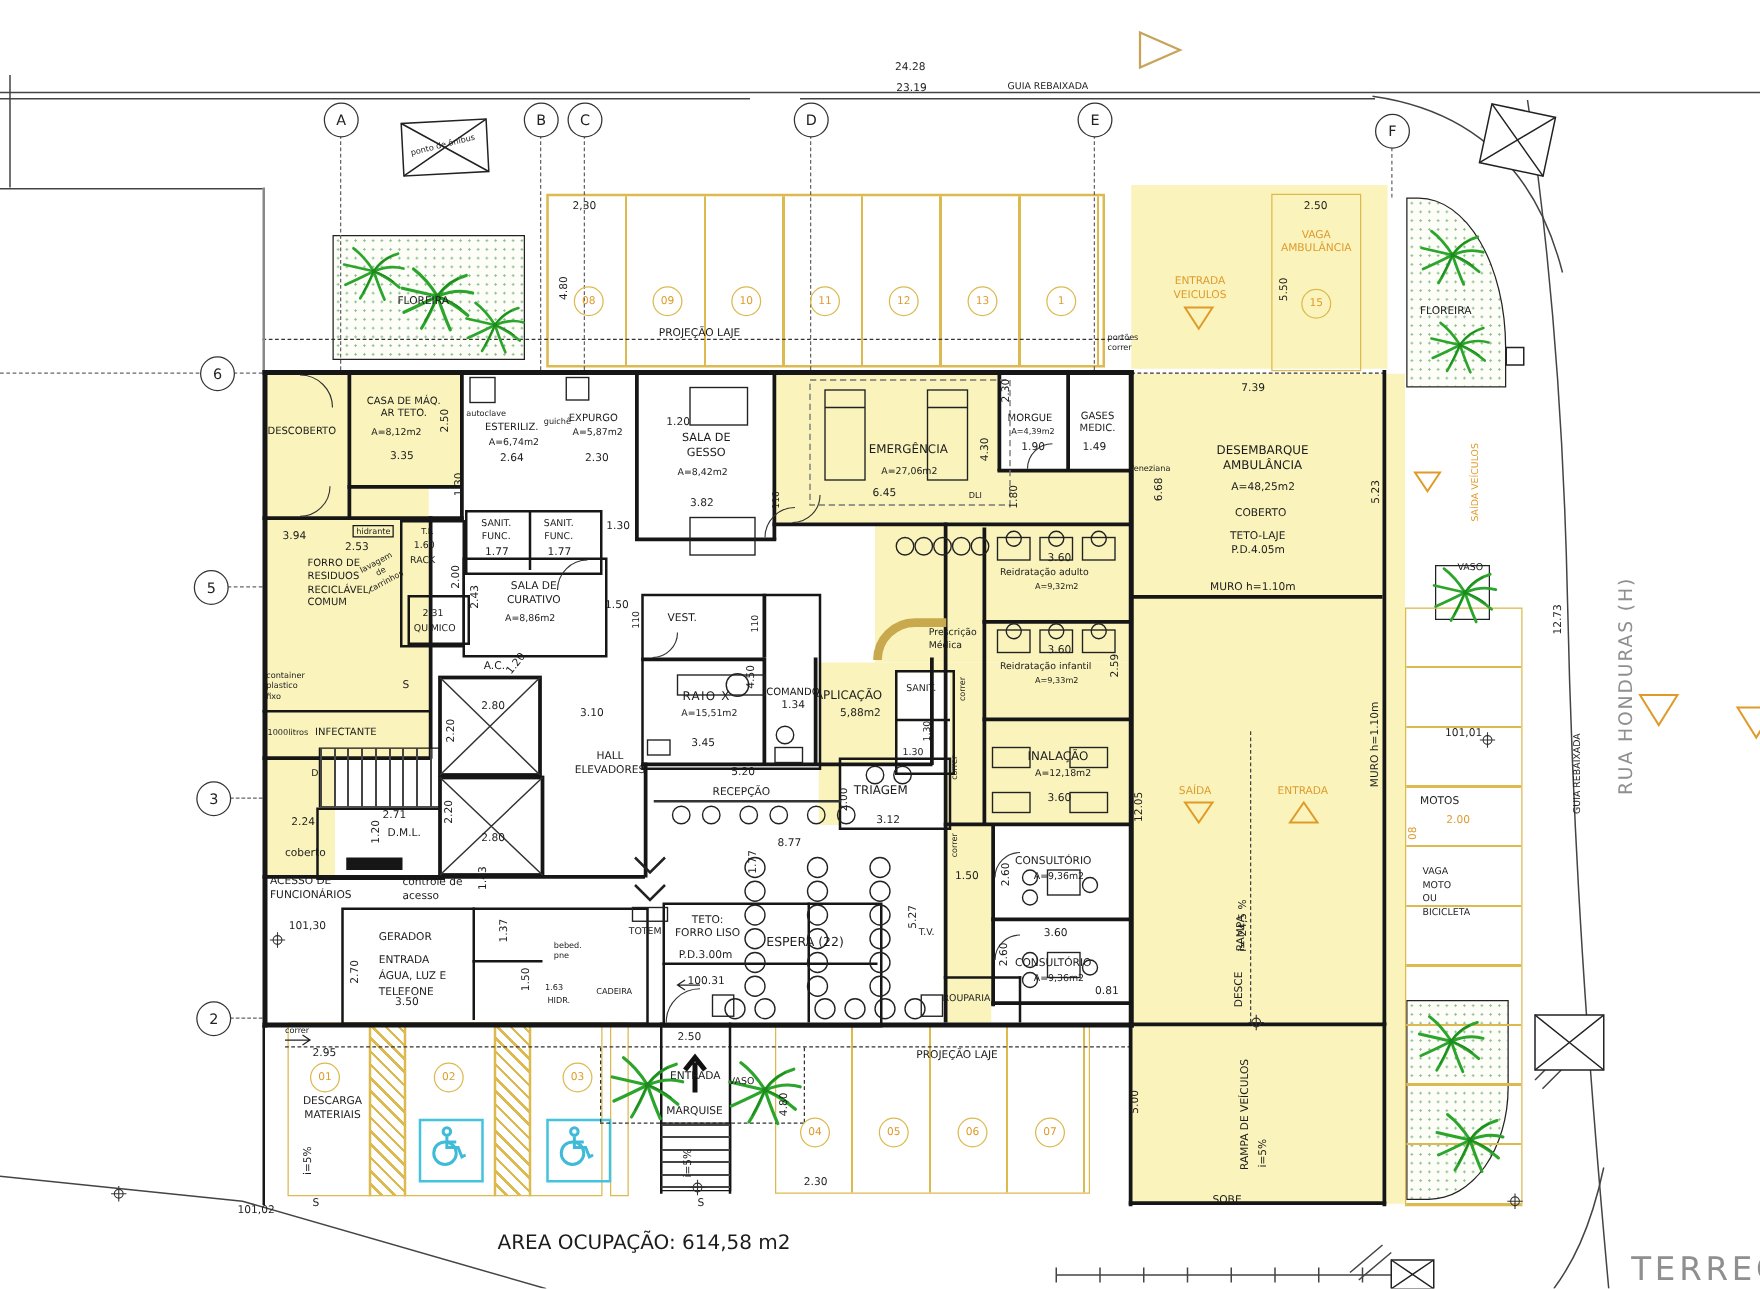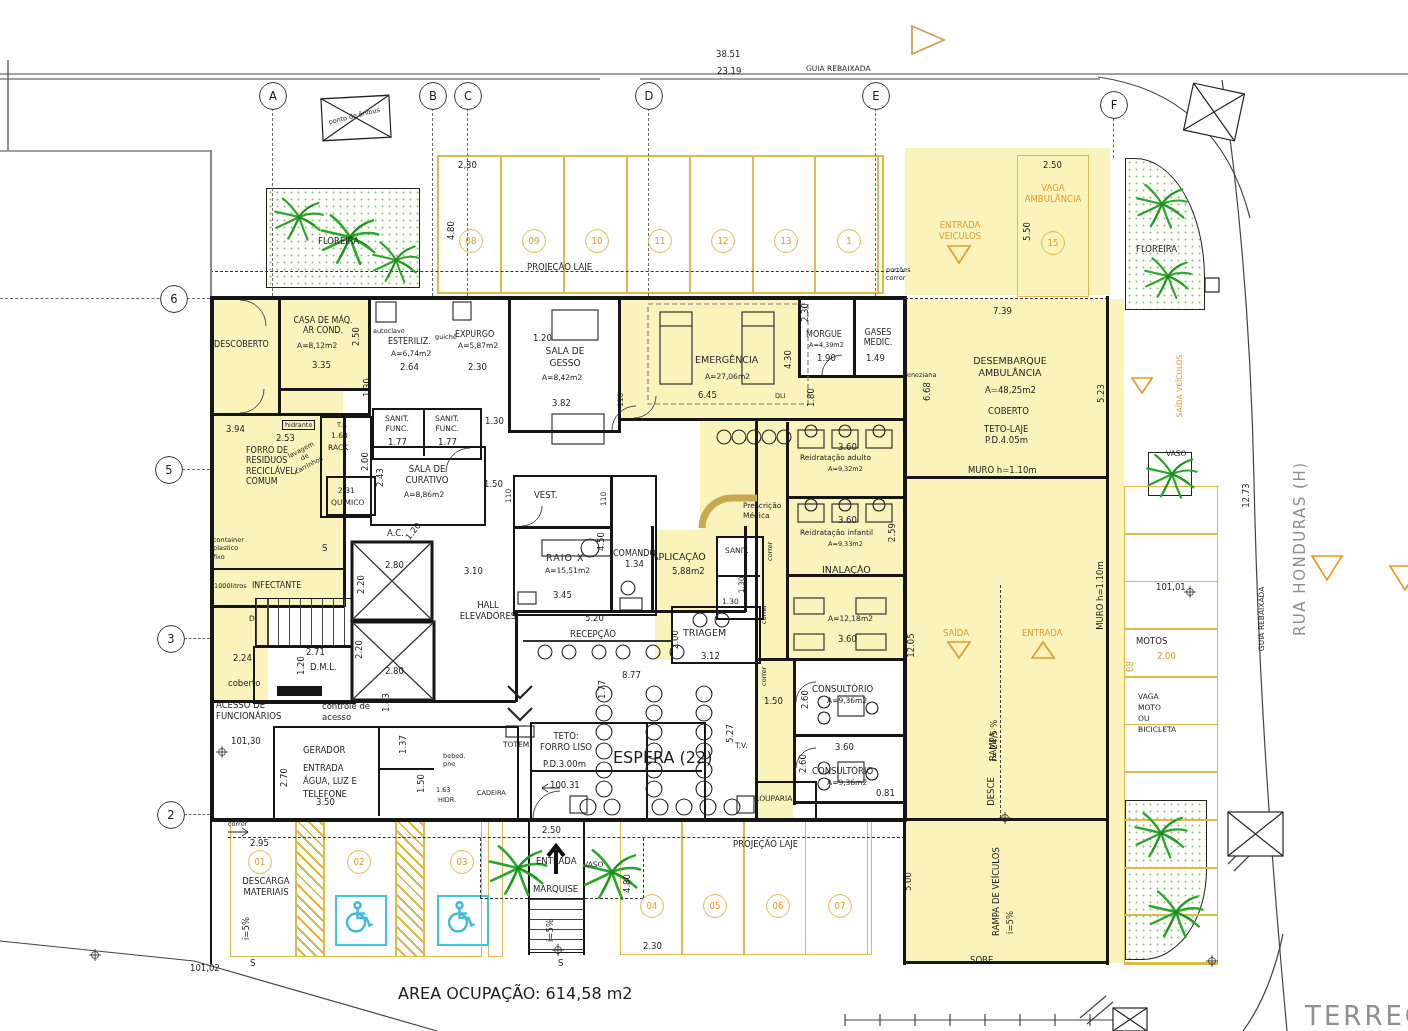--- a/index.html
+++ b/index.html
@@ -1,20 +1,20 @@
 <!DOCTYPE html>
 <html><head>
 <meta charset="utf-8">
 <style>
   html,body{margin:0;padding:0}
   #canvas{position:relative;width:1408px;height:1031px;background:#fff;overflow:hidden;
           font-family:"DejaVu Sans",sans-serif;color:#1c1c1c}
   .lbl{position:absolute;font-size:8.5px;line-height:1.3;color:#1c1c1c;white-space:pre-line}
   .ctr{text-align:center}
-  .t6{font-size:6.5px}.t7{font-size:7.5px}.t9{font-size:9.5px}.t10{font-size:16px}
+  .t6{font-size:6.5px}.t7{font-size:7.5px}.t9{font-size:9.5px}.t10{font-size:10px}
   .or{color:#DE9B2D}
   .gry{color:#8f8f8f}
   .v{transform:rotate(-90deg);transform-origin:center;text-align:center;white-space:nowrap}
   .w{position:absolute;background:#161616}
   .gl{position:absolute;background:#888}
   .yz{position:absolute;background:#FAF4BC}
   .wz{position:absolute;background:#fff}
   .rm{position:absolute;border:2px solid #161616}
   .ob{position:absolute;border:1.5px solid #DCBA50}
   .dash-h{position:absolute;border-top:1.4px dashed #666}
@@ -433,21 +433,21 @@
   <div class="sc" style="left:703px;top:894px">
       <span>05</span>
     </div>
   <div class="sc" style="left:766px;top:894px">
       <span>06</span>
     </div>
   <div class="sc" style="left:828px;top:894px">
       <span>07</span>
     </div>
 
-  <div class="lbl" style="left:716px;top:49px">38.51</div>
+  <div class="lbl" style="left:716px;top:49px">24.28</div>
   <div class="lbl" style="left:717px;top:66px">23.19</div>
   <div class="lbl t7" style="left:806px;top:64px">GUIA REBAIXADA</div>
   <div class="lbl t6" style="left:328px;top:112px;transform:rotate(-14deg)">ponto de ônibus</div>
   <div class="lbl gry v" style="left:1176px;top:539px;width:250px;font-size:15px;letter-spacing:1.5px">RUA HONDURAS (H)</div>
   <div class="lbl t7 v" style="left:1212px;top:614px;width:100px">GUIA REBAIXADA</div>
   <div class="lbl v" style="left:1225px;top:490px;width:44px">12.73</div>
   <div class="lbl gry" style="left:1305px;top:1000px;font-size:26px;letter-spacing:3px">TERREO</div>
   <div class="lbl" style="left:398px;top:984px;font-size:16px">AREA  OCUPAÇÃO:  614,58  m2</div>
 
   <div class="lbl" style="left:458px;top:160px">2,30</div>
@@ -503,21 +503,21 @@
   <div class="lbl v" style="left:969px;top:786px;width:46px">DESCE</div>
   <div class="lbl v" style="left:890px;top:640px;width:44px">12.05</div>
   <div class="lbl v" style="left:889px;top:876px;width:40px">5.00</div>
   <div class="lbl v" style="left:932px;top:886px;width:130px">RAMPA DE VEÍCULOS</div>
   <div class="lbl v" style="left:994px;top:917px;width:34px">i=5%</div>
   <div class="lbl" style="left:970px;top:955px">SOBE</div>
 
   <div class="lbl" style="left:214px;top:340px;font-size:8px">DESCOBERTO</div>
   <div class="lbl" style="left:226px;top:424px">3.94</div>
   <div class="lbl ctr" style="left:285px;top:316px;width:76px;font-size:8px">CASA DE MÁQ.
-AR COND.</div>
+AR TETO.</div>
   <div class="lbl t7" style="left:297px;top:341px">A=8,12m2</div>
   <div class="lbl" style="left:312px;top:360px">3.35</div>
   <div class="lbl v" style="left:337px;top:331px;width:40px">2.50</div>
   <div class="lbl t6" style="left:373px;top:327px">autoclave</div>
   <div class="lbl" style="left:388px;top:337px;font-size:8px">ESTERILIZ.</div>
   <div class="lbl t7" style="left:391px;top:349px">A=6,74m2</div>
   <div class="lbl" style="left:400px;top:362px">2.64</div>
   <div class="lbl t6" style="left:435px;top:333px">guichê</div>
   <div class="lbl" style="left:455px;top:330px;font-size:8px">EXPURGO</div>
   <div class="lbl t7" style="left:458px;top:341px">A=5,87m2</div>
@@ -658,21 +658,21 @@
   <div class="lbl v" style="left:786px;top:758px;width:36px">2.60</div>
   <div class="lbl" style="left:876px;top:788px">0.81</div>
 
   <div class="lbl t7" style="left:800px;top:453px">Reidratação  adulto</div>
   <div class="lbl t6" style="left:828px;top:465px">A=9,32m2</div>
   <div class="lbl" style="left:838px;top:442px">3.60</div>
   <div class="lbl t7" style="left:800px;top:528px">Reidratação  infantil</div>
   <div class="lbl t6" style="left:828px;top:540px">A=9,33m2</div>
   <div class="lbl" style="left:838px;top:515px">3.60</div>
   <div class="lbl v" style="left:875px;top:527px;width:36px">2.59</div>
-  <div class="lbl t9" style="left:822px;top:564px">INALAÇÃO</div>
+  <div class="lbl t9" style="left:822px;top:600px">INALAÇÃO</div>
   <div class="lbl t7" style="left:828px;top:614px">A=12,18m2</div>
   <div class="lbl" style="left:838px;top:634px">3.60</div>
 
   <div class="lbl" style="left:536px;top:856px">ENTRADA</div>
   <div class="lbl t7" style="left:583px;top:860px">VASO</div>
   <div class="lbl" style="left:533px;top:884px">MARQUISE</div>
   <div class="lbl v" style="left:534px;top:925px;width:34px">i=5%</div>
   <div class="lbl" style="left:558px;top:958px">S</div>
 
 </div>

